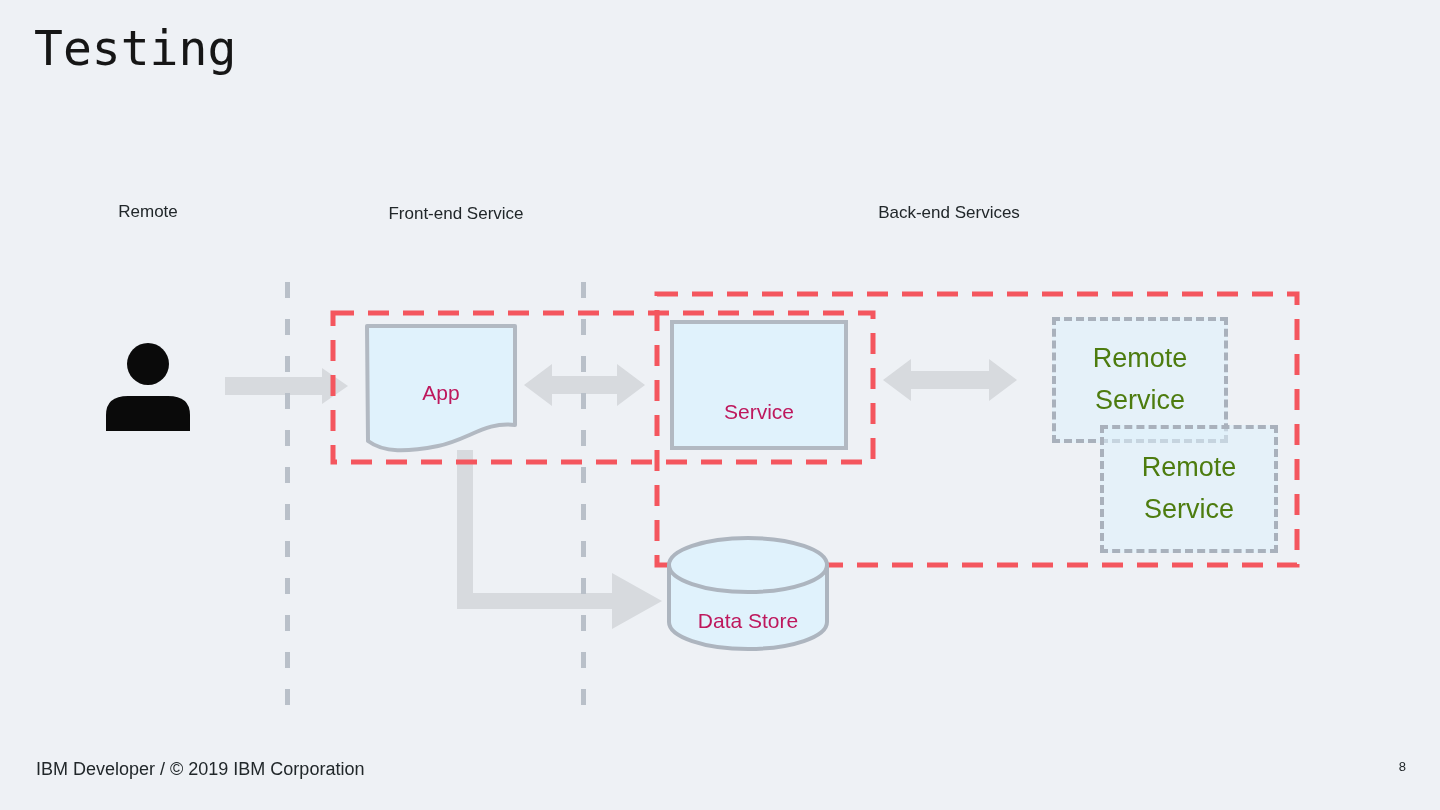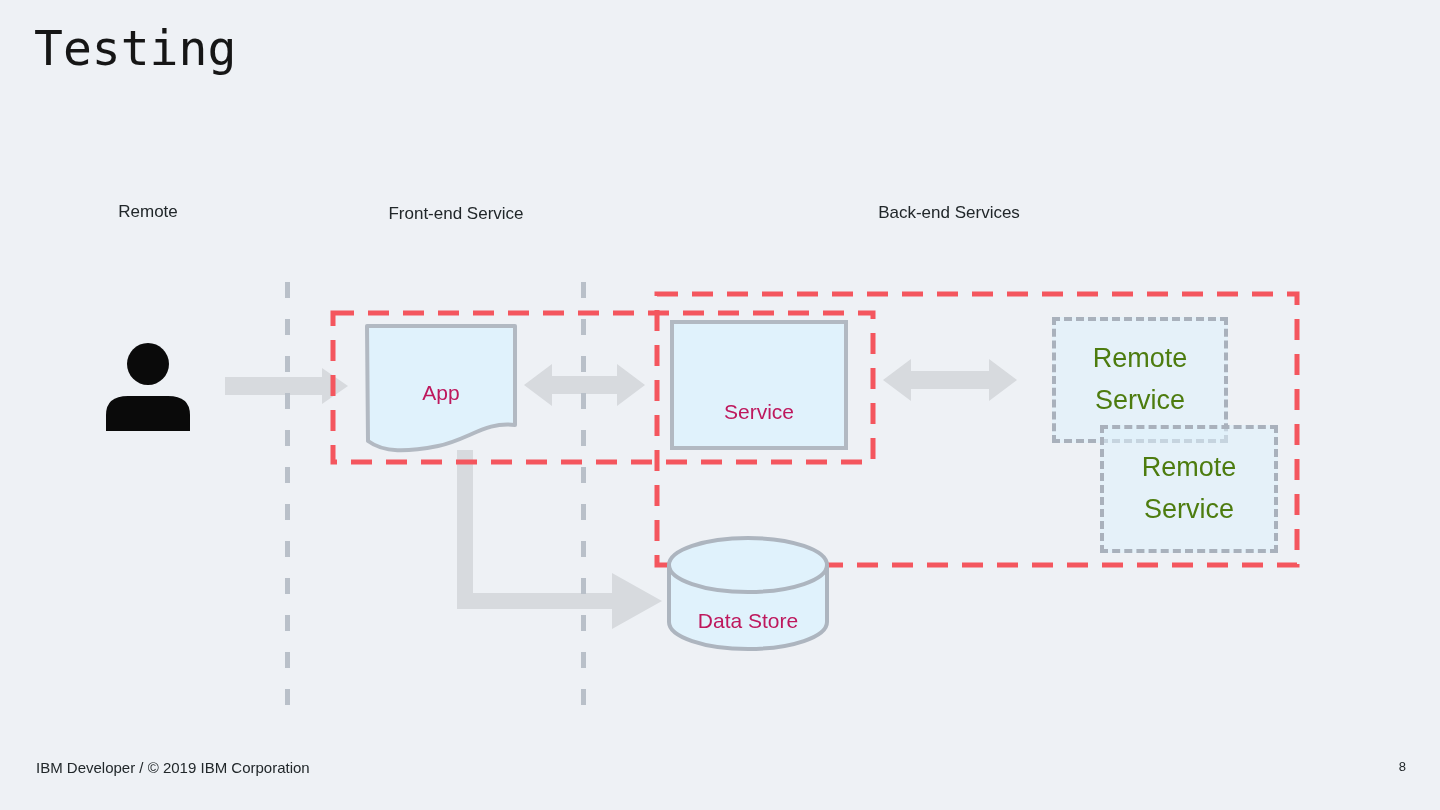--- a/index.html
+++ b/index.html
@@ -36,21 +36,21 @@
     background:rgba(223,241,252,0.55);
     display:flex;align-items:center;justify-content:center;
     text-align:center;
   }
   .remote-box .remote-text{
     width:72%;
     font-size:27px;color:#4d7c0f;line-height:1.55;
   }
   .footer-text{
     left:36px;top:759px;
-    font-size:15px;color:#21272a;white-space:nowrap;
+    font-size:18px;color:#21272a;white-space:nowrap;
   }
   .page-number{
     left:1386px;top:759px;width:20px;text-align:right;
     font-size:13px;color:#21272a;
   }
   .service-box{
     box-sizing:border-box;
     left:670px;top:320px;width:178px;height:130px;
     border:4px solid #b2b9c2;
     background:#e0f2fc;

